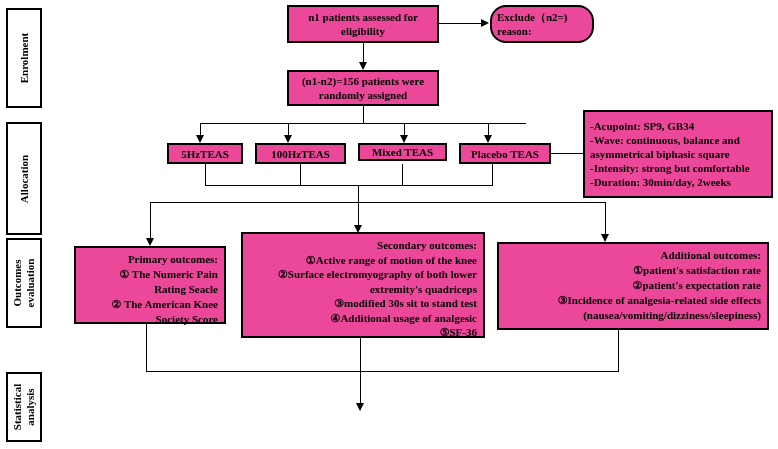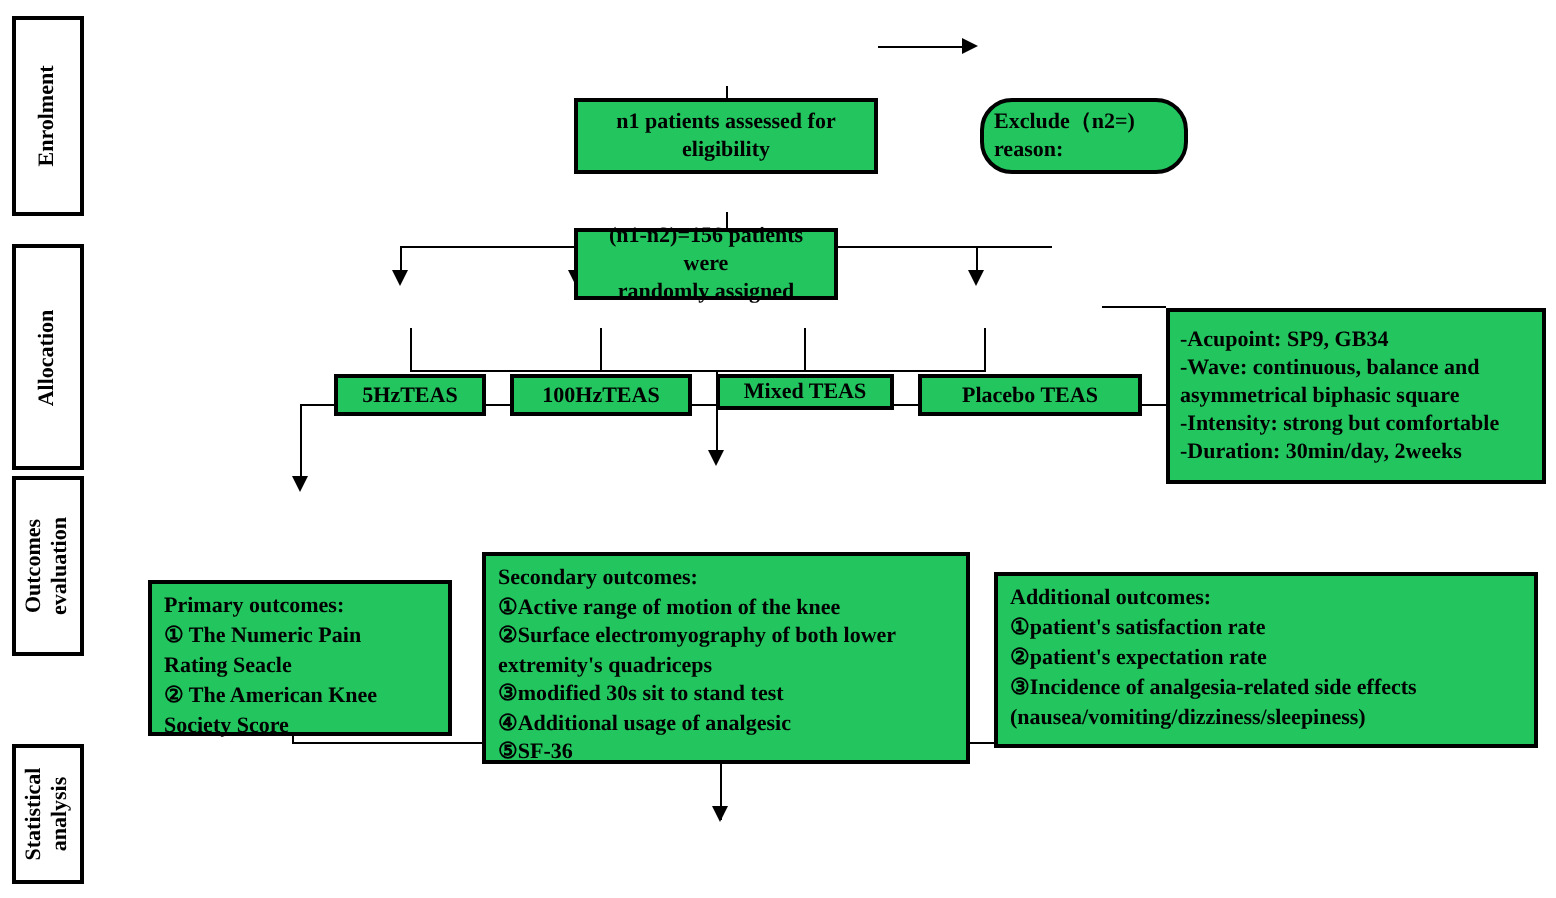--- a/index.html
+++ b/index.html
@@ -14,44 +14,43 @@
     background: #ffffff;
     font-family: "Liberation Serif", "DejaVu Serif", serif;
     font-weight: bold;
     color: #000000;
     overflow: hidden;
   }
   .box {
     position: absolute;
     box-sizing: border-box;
     border: 2px solid #000000;
-    background: #22c55e;
+    background: #ec4899;
     z-index: 5;
-    margin-top: 44px;
   }
   .box-text {
     position: absolute;
     box-sizing: border-box;
     width: 100%;
     top: 50%;
     transform: translateY(-50%);
     text-align: center;
     font-size: 11px;
     line-height: 14px;
     white-space: pre-line;
     padding: 0 3px;
   }
   .box-text.left {
     text-align: left;
     padding: 0 5px;
   }
   .box-text.topleft {
     top: 4px;
     transform: none;
-    text-align: left;
+    text-align: right;
     padding: 0 6px;
   }
   
   .vbox {
     position: absolute;
     box-sizing: border-box;
     border: 2px solid #000000;
     background: #ffffff;
     z-index: 5;
   }
@@ -130,21 +129,21 @@
     <div class="box-text left">Exclude（n2=)
 reason:</div>
   </div>
 
   <div class="hline" style="left:439px; top:23px; width:43px;"></div>
   <div class="arrow-right" style="left:481px; top:19px;"></div>
 
   <div class="vline" style="left:363px; top:43px; height:26px;"></div>
   <div class="arrow-down" style="left:359px; top:62px;"></div>
 
-  <div class="box" style="left:287px; top:70px; width:132px; height:36px;">
+  <div class="box" style="left:287px; top:70px; width:152px; height:36px;">
     <div class="box-text">(n1-n2)=156 patients were
 randomly assigned</div>
   </div>
 
   <div class="vline" style="left:363px; top:106px; height:17px;"></div>
 
   <div class="hline" style="left:200px; top:123px; width:326px;"></div>
 
   <div class="vline" style="left:200px; top:123px; height:17px;"></div>
   <div class="arrow-down" style="left:196px; top:135px;"></div>
@@ -163,21 +162,21 @@
   </div>
 
   <div class="box" style="left:255px; top:143px; width:91px; height:21px;">
     <div class="box-text">100HzTEAS</div>
   </div>
 
   <div class="box" style="left:358px; top:143px; width:89px; height:18px;">
     <div class="box-text">Mixed TEAS</div>
   </div>
 
-  <div class="box" style="left:459px; top:143px; width:112px; height:21px;">
+  <div class="box" style="left:459px; top:143px; width:92px; height:21px;">
     <div class="box-text">Placebo TEAS</div>
   </div>
 
   <div class="hline" style="left:551px; top:153px; width:32px;"></div>
 
   <div class="box" style="left:583px; top:110px; width:190px; height:88px;">
     <div class="box-text left">-Acupoint: SP9, GB34
 -Wave: continuous, balance and
 asymmetrical biphasic square
 -Intensity: strong but comfortable

